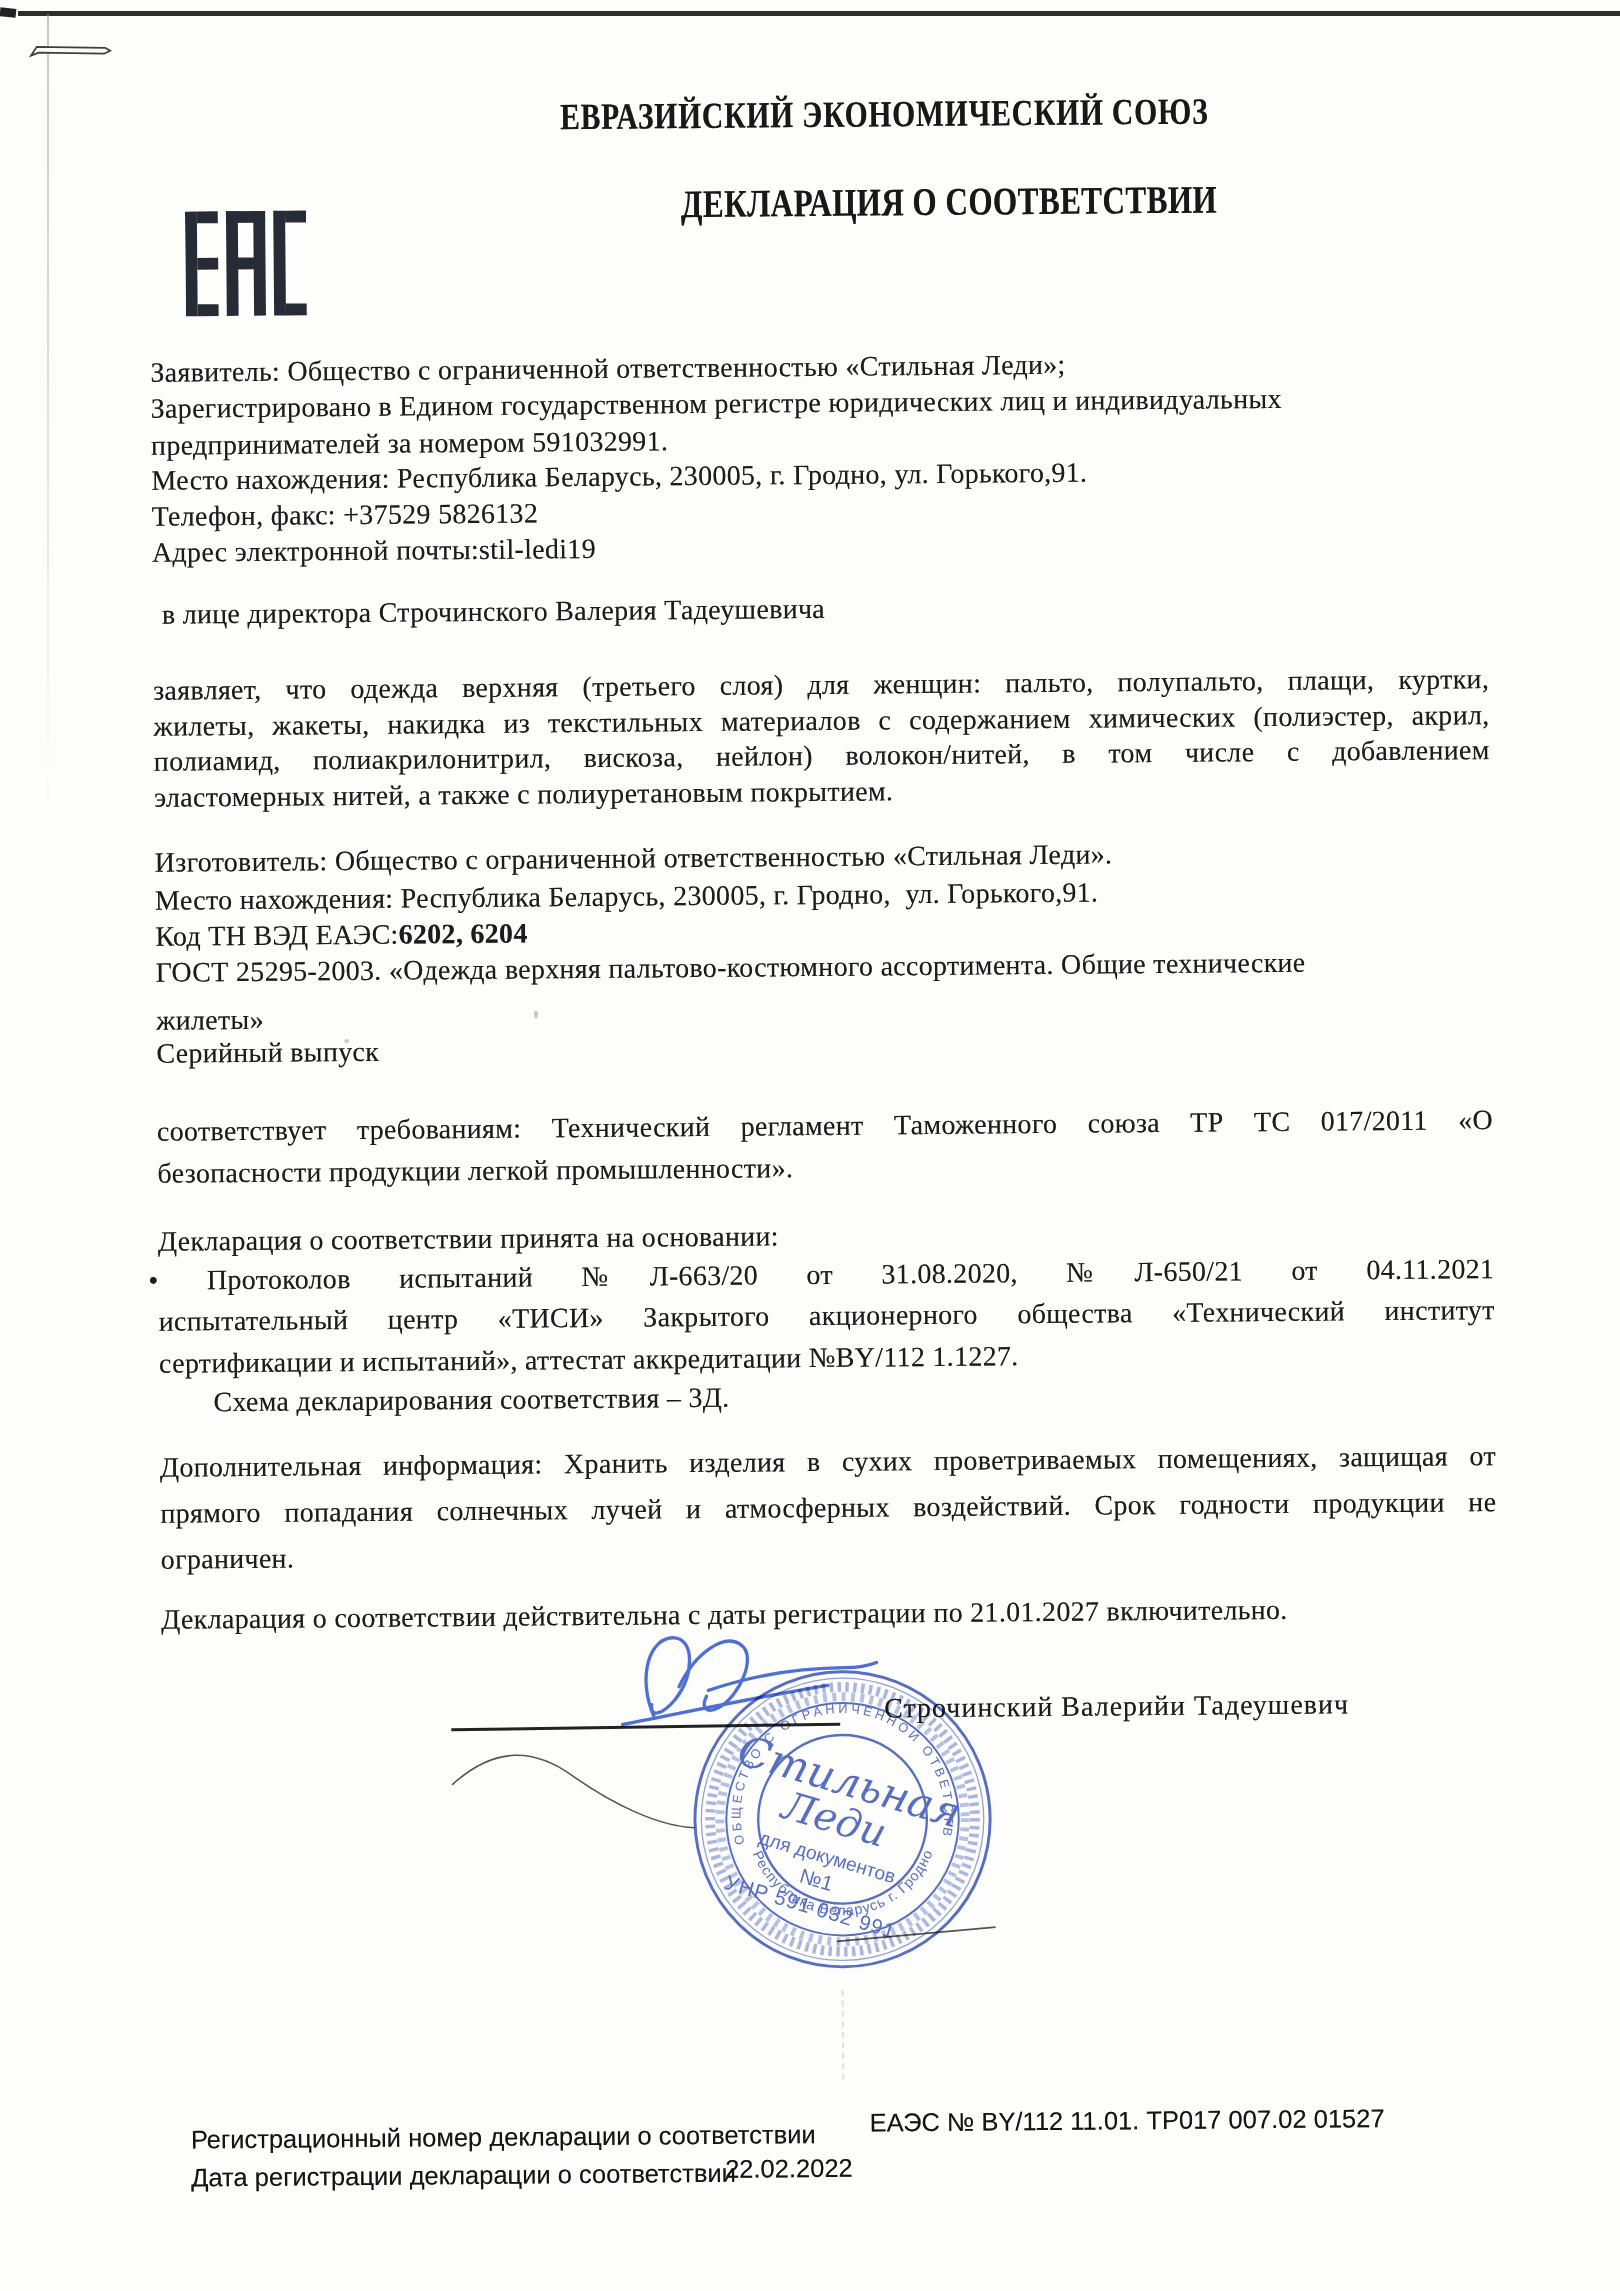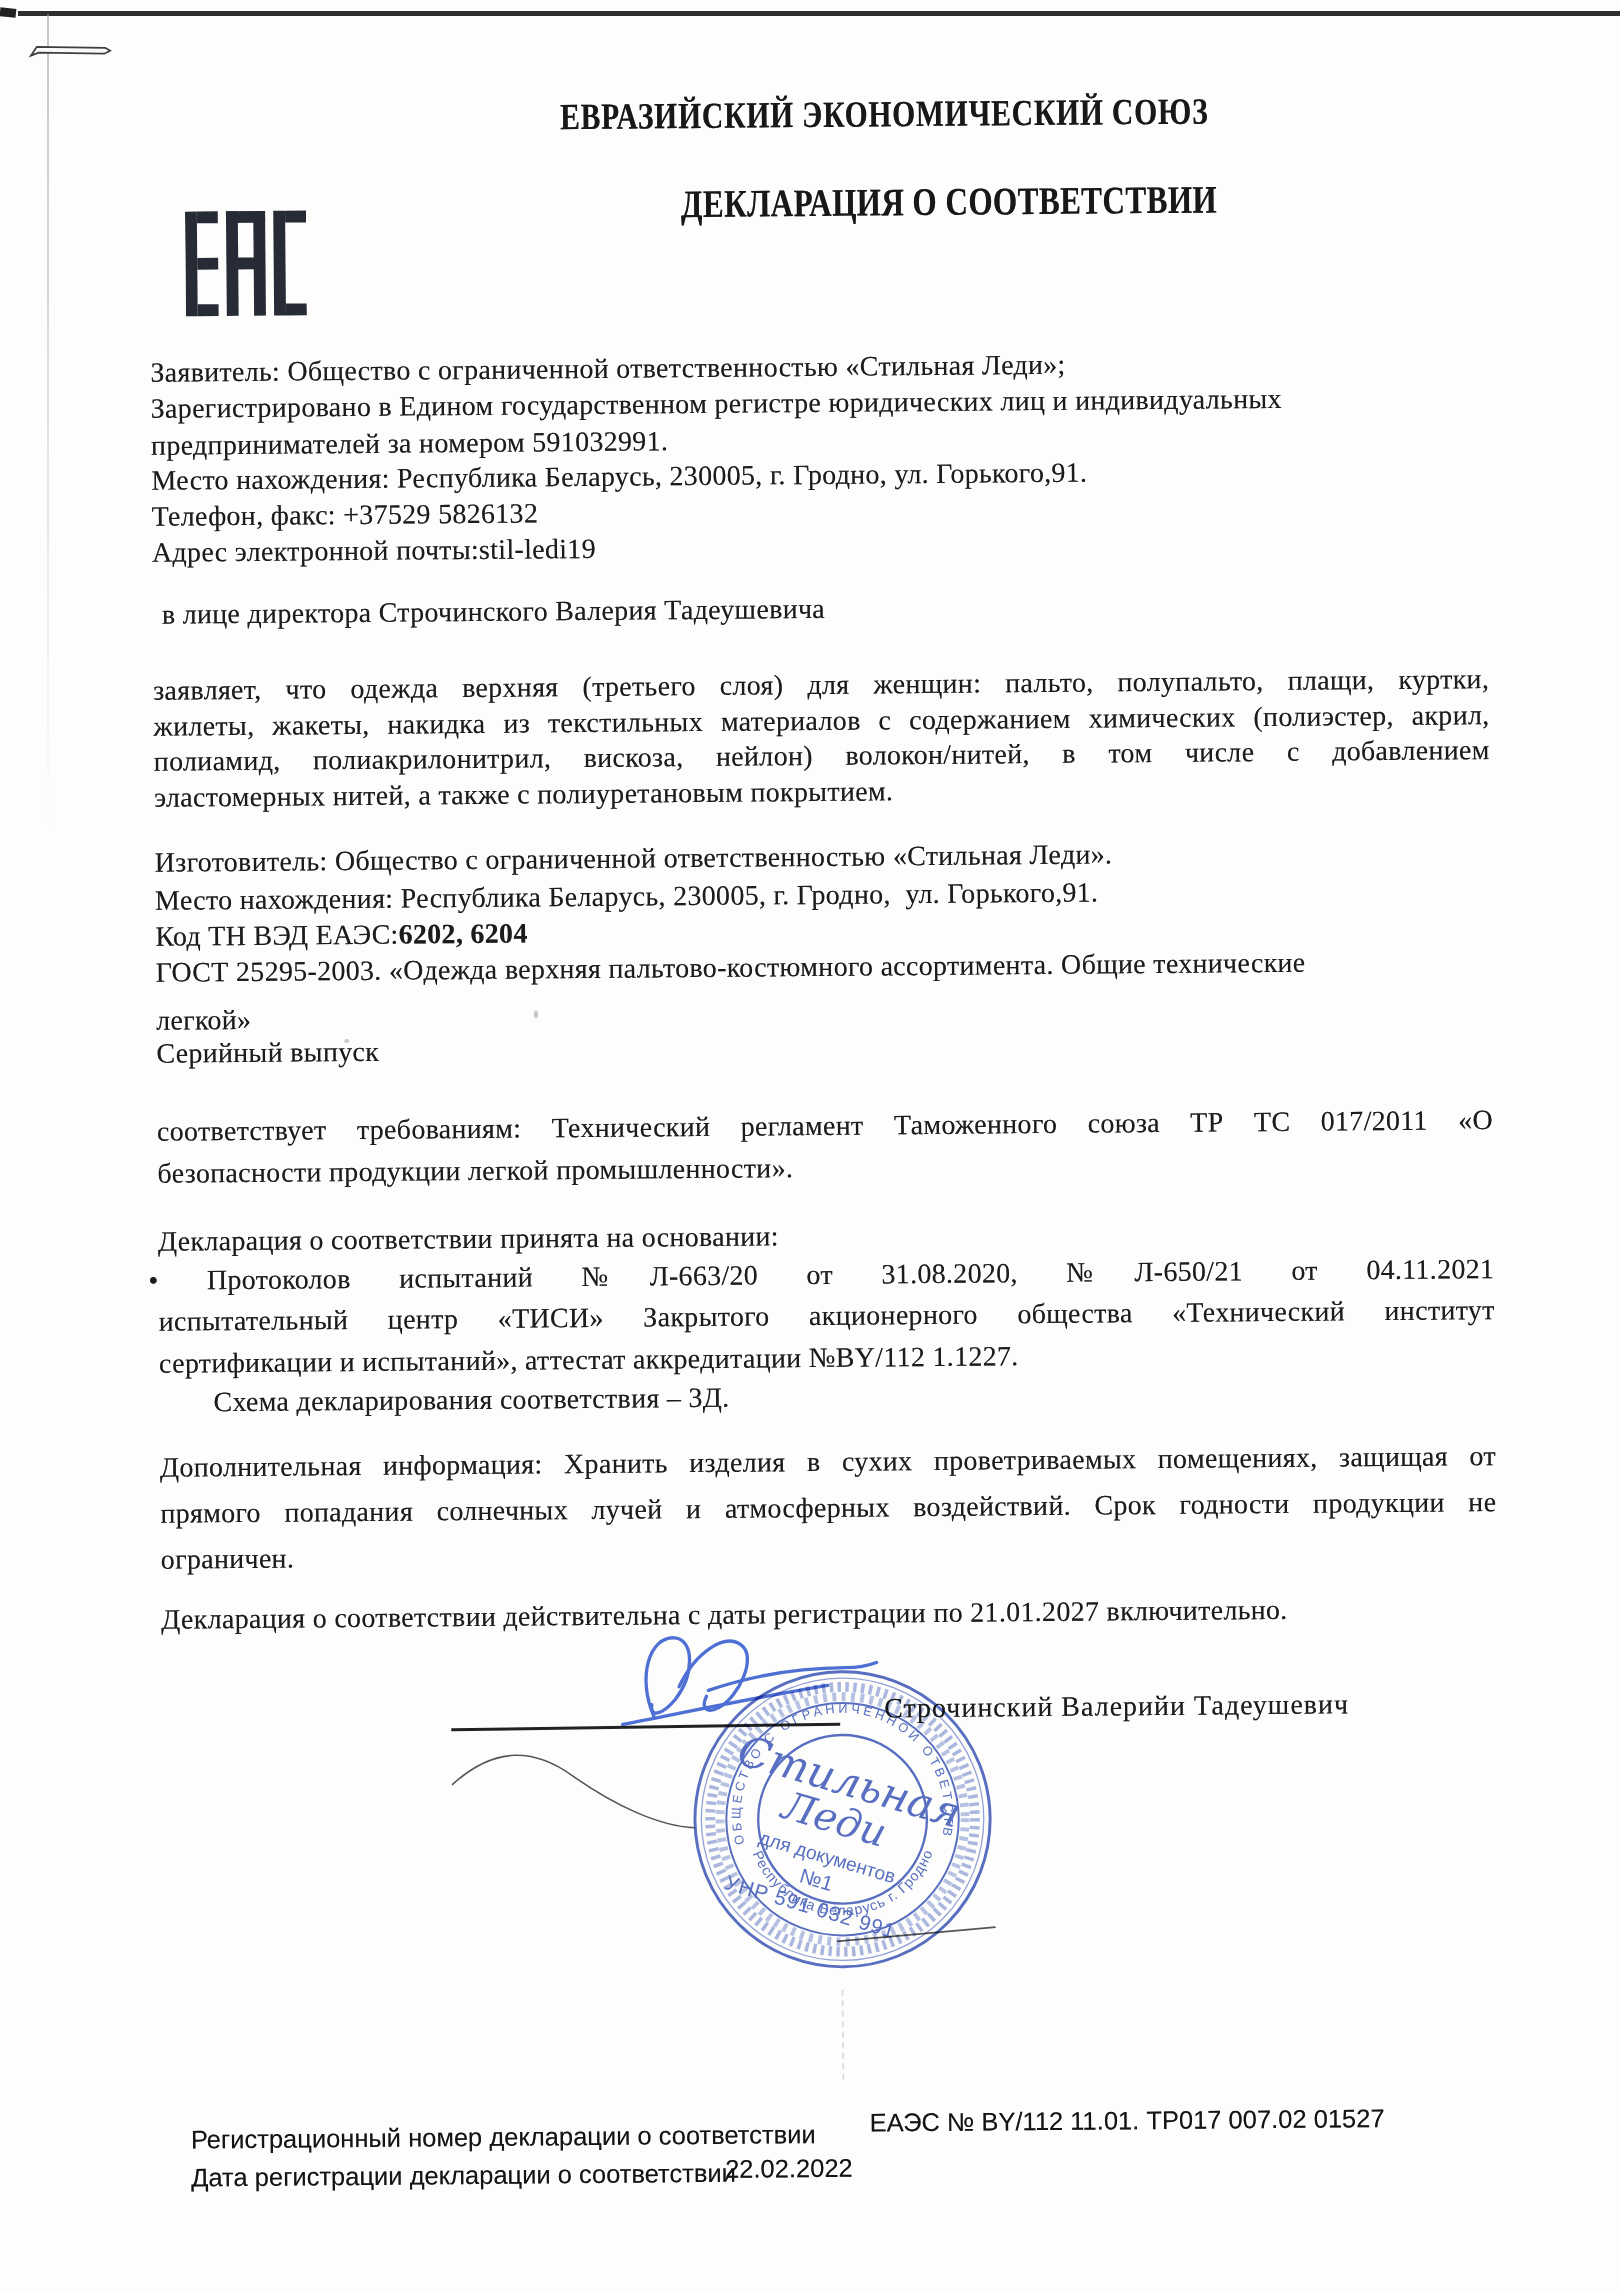--- a/index.html
+++ b/index.html
@@ -92,21 +92,21 @@
 
   <div class="line just" style="left:157px;top:667px;">заявляет, что одежда верхняя (третьего слоя) для женщин: пальто, полупальто, плащи, куртки,</div>
   <div class="line just" style="left:157px;top:703px;">жилеты, жакеты, накидка из текстильных материалов с содержанием химических (полиэстер, акрил,</div>
   <div class="line just" style="left:157px;top:738px;">полиамид, полиакрилонитрил, вискоза, нейлон) волокон/нитей, в том числе с добавлением</div>
   <div class="line" style="left:157px;top:774px;">эластомерных нитей, а также с полиуретановым покрытием.</div>
 
   <div class="line" style="left:157px;top:839px;">Изготовитель: Общество с ограниченной ответственностью «Стильная Леди».</div>
   <div class="line" style="left:157px;top:877px;">Место нахождения: Республика Беларусь, 230005, г. Гродно,  ул. Горького,91.</div>
   <div class="line" style="left:157px;top:913px;"><span>Код ТН ВЭД ЕАЭС:</span><b>6202, 6204</b></div>
   <div class="line" style="left:157px;top:949px;">ГОСТ 25295-2003. «Одежда верхняя пальтово-костюмного ассортимента. Общие технические</div>
-  <div class="line" style="left:157px;top:997px;">легкой»</div>
+  <div class="line" style="left:157px;top:997px;">жилеты»</div>
   <div class="line" style="left:157px;top:1030px;">Серийный выпуск</div>
 
   <div class="line just" style="left:157px;top:1108px;">соответствует требованиям: Технический регламент Таможенного союза ТР ТС 017/2011 «О</div>
   <div class="line" style="left:157px;top:1150px;">безопасности продукции легкой промышленности».</div>
 
   <div class="line" style="left:157px;top:1218px;">Декларация о соответствии принята на основании:</div>
   <div class="line just" style="left:147px;top:1257px;width:1346px;"><span>•</span> <span>Протоколов испытаний №Л-663/20 от 31.08.2020, №Л-650/21 от 04.11.2021</span></div>
   <div class="line just" style="left:157px;top:1298px;">испытательный центр «ТИСИ» Закрытого акционерного общества «Технический институт</div>
   <div class="line" style="left:157px;top:1340px;">сертификации и испытаний», аттестат аккредитации №BY/112 1.1227.</div>
   <div class="line" style="left:211px;top:1379px;">Схема декларирования соответствия – 3Д.</div>

